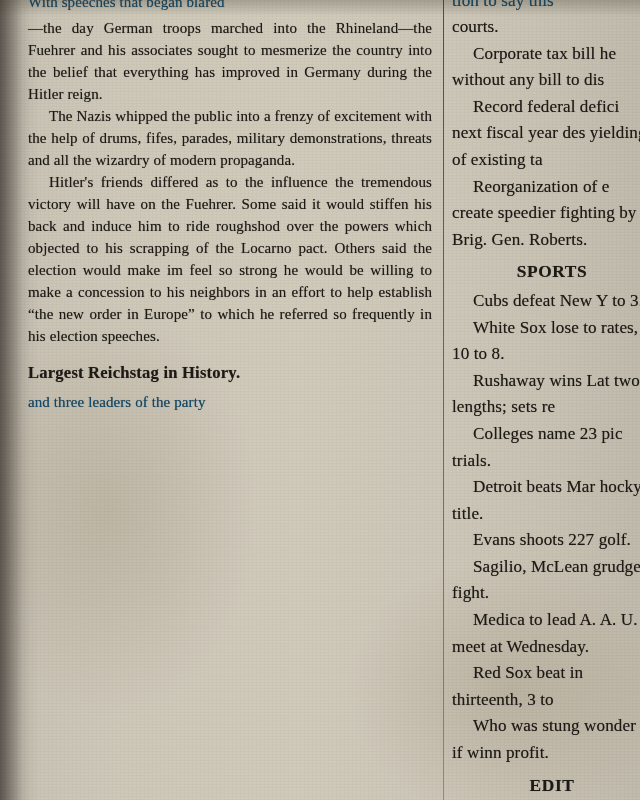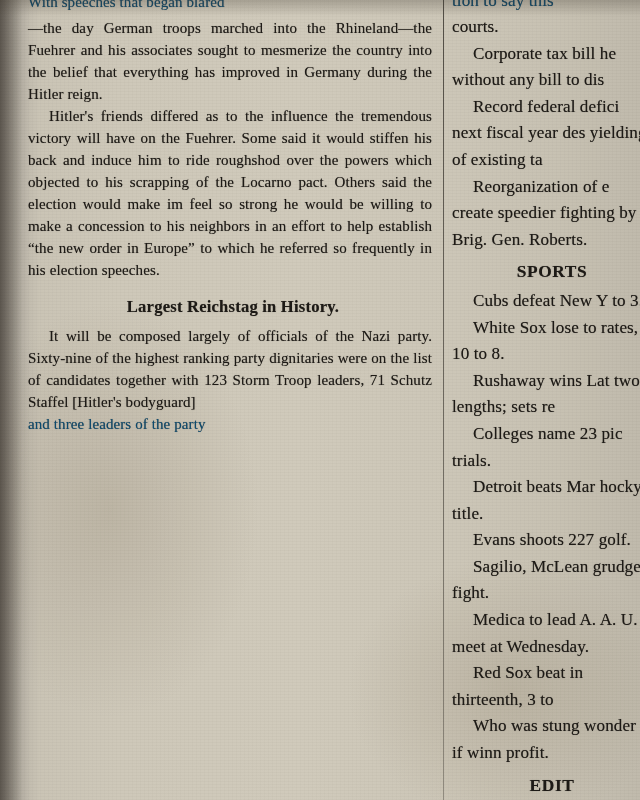--- a/index.html
+++ b/index.html
@@ -98,21 +98,20 @@
     text-align: left;
     font-size: 17.1px;
     line-height: 26.6px;
   }
   .para.indent { text-indent: 21px; }
 
   .subhead {
     font-size: 16.6px;
     line-height: 26.6px;
     font-weight: bold;
-    text-align: center;
     margin: 7px 0 4px 0;
     letter-spacing: 0.2px;
   }
   #col-right .subhead {
     text-align: center;
     font-size: 17.4px;
     margin: 5px 0 3px 0;
     letter-spacing: 0.6px;
   }
   .spacer-sm { height: 6px; }
@@ -144,26 +143,26 @@
   <div class="stain-b"></div>
   <div class="grain"></div>
   <div class="col-rule"></div>
 
   <div class="column" id="col-left">
     <div class="topline">
       <p class="para inky faded">With speeches that began blared</p>
     </div>
 
     <p class="para inky">—the day German troops marched into the Rhineland—the Fuehrer and his associates sought to mesmerize the country into the belief that everything has improved in Germany during the Hitler reign.</p>
+    <p class="para inky indent">The Nazis whipped the public into a frenzy of excitement with the help of drums, fifes, parades, military demonstrations, threats and all the wizardry of modern propaganda.</p>
     <p class="para inky indent">Hitler's friends differed as to the influence the tremendous victory will have on the Fuehrer. Some said it would stiffen his back and induce him to ride roughshod over the powers which objected to his scrapping of the Locarno pact. Others said the election would make  im feel so strong he would be willing to make a concession to his neighbors in an effort to help establish “the new order in Europe” to which he referred so frequently in his election speeches.</p>
 
     <div class="spacer-sm"></div>
     <h2 class="subhead inky">Largest Reichstag in History.</h2>
 
-    <p class="para inky indent">It will be composed largely of officials of the Nazi party.  Sixty-nine of the highest ranking party dignitaries were on the list of candidates together with 123 Storm Troop leaders, 71 Schutz Staffel [Hitler's bodyguard]</p>
     <p class="para inky faded">and three leaders of the party</p>
   </div>
 
   <div class="column" id="col-right">
     <div class="topline">
       <p class="para inky faded">tion to say this</p>
     </div>
 
     <p class="para inky">courts.</p>
     <p class="para inky indent">Corporate tax bill he without any bill to dis</p>

